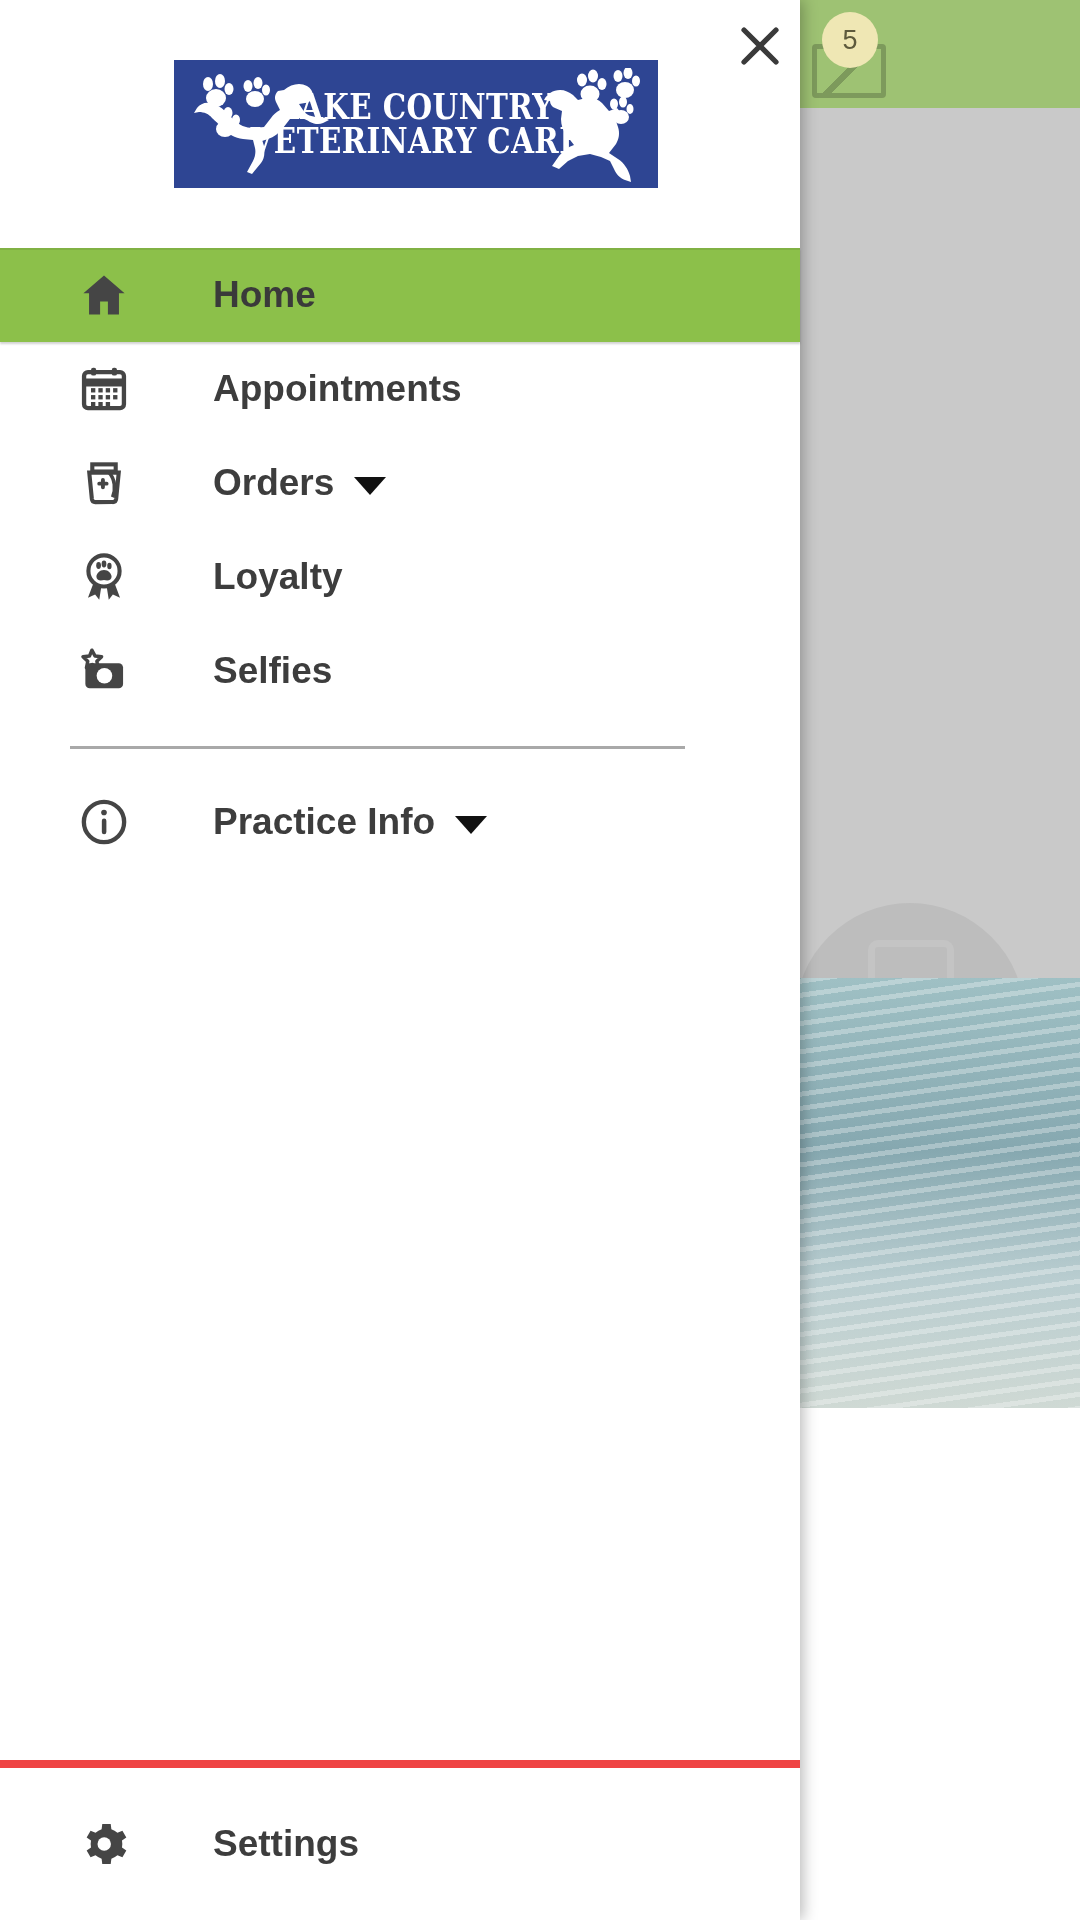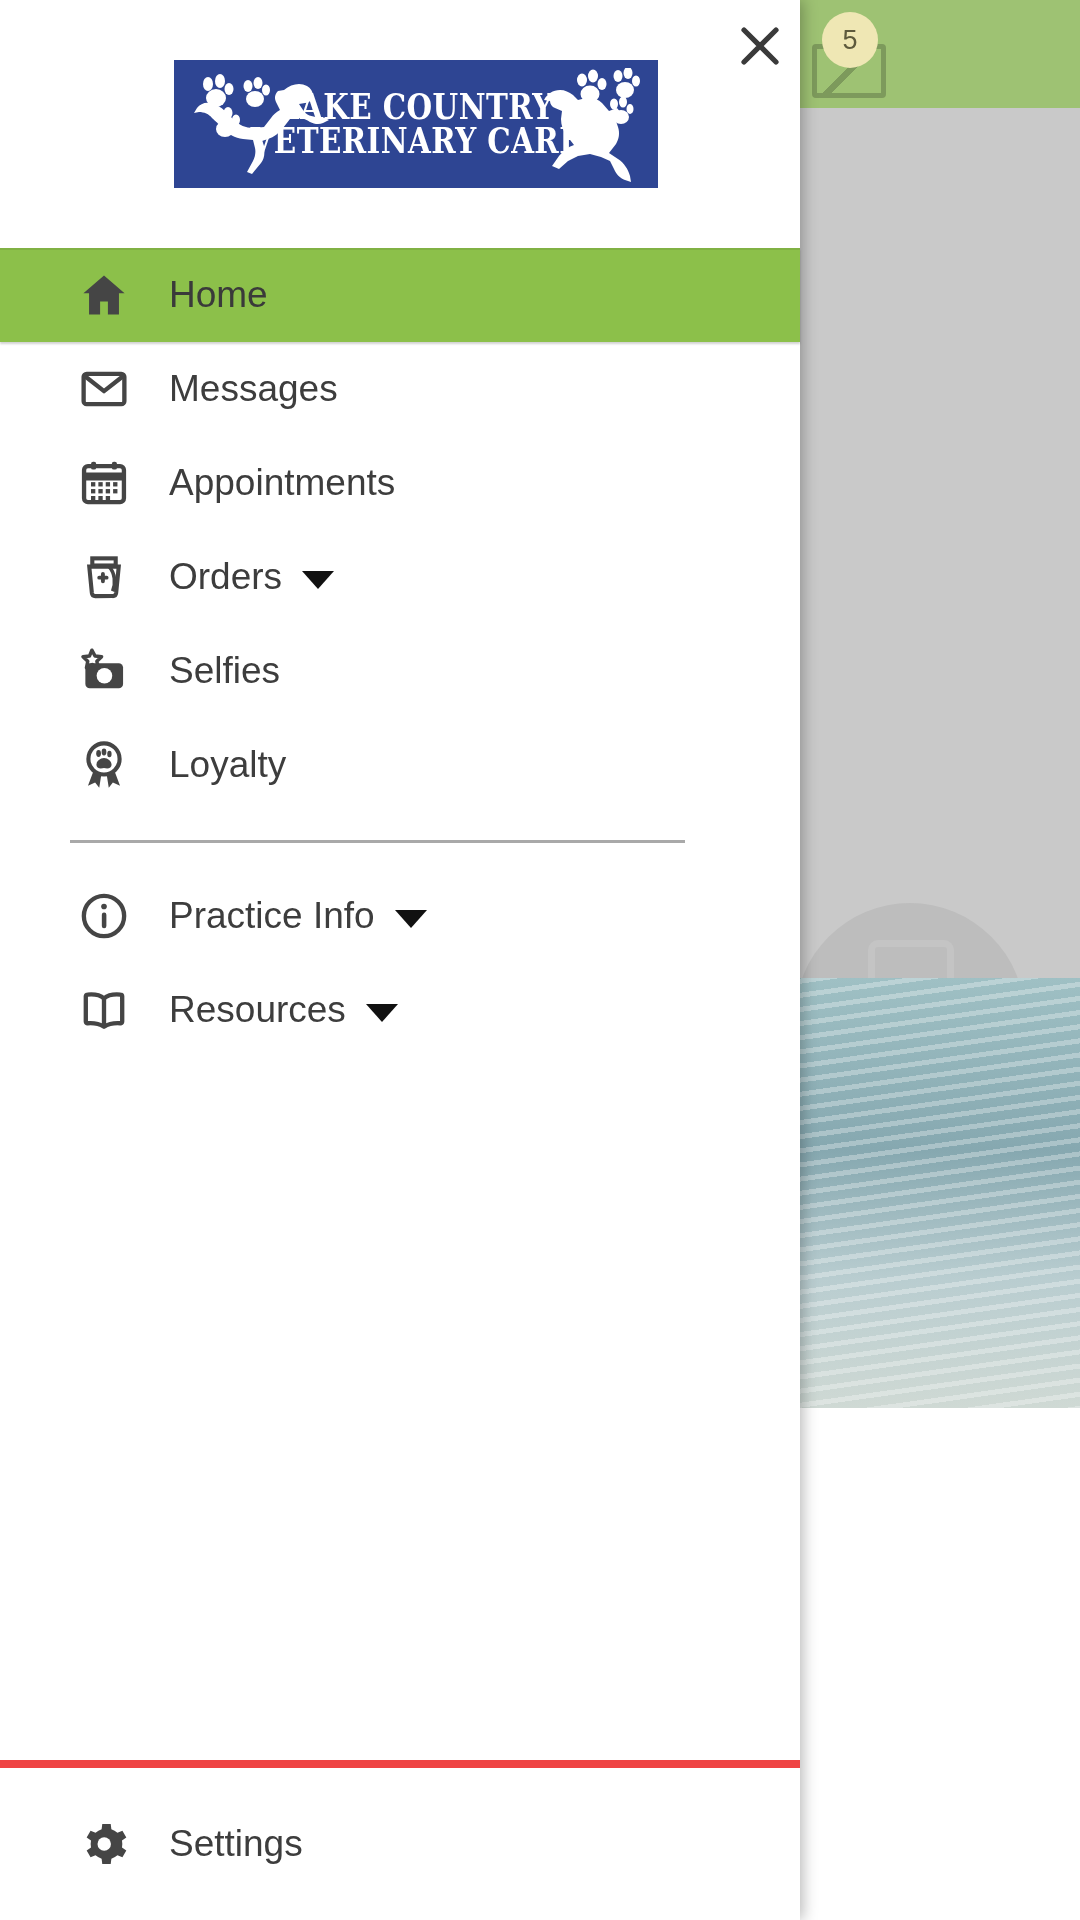--- a/index.html
+++ b/index.html
@@ -105,22 +105,22 @@
     background:#8CC04A;
     box-shadow:inset 0 2px 0 rgba(0,0,0,.08), 0 2px 2px rgba(0,0,0,.18);
   }
   .menu-icon {
     width:62px; min-width:62px; height:62px;
     display:flex; align-items:center; justify-content:center;
     color:#454545;
   }
   .menu-icon svg { width:52px; height:52px; display:block; }
   .menu-label {
-    margin-left:34px; font-size:37px; color:#3d3d3d;
-    font-weight:400; white-space:nowrap;text-align:right;
+    margin-left:78px; font-size:37px; color:#3d3d3d;
+    font-weight:700; white-space:nowrap;text-align:right;
   }
   .menu-item.active .menu-label { color:#3a3a3a; }
   .caret {
     width:0; height:0; margin-left:20px; margin-top:6px;
     border-left:16px solid transparent;
     border-right:16px solid transparent;
     border-top:18px solid #111111;
   }
   .divider {
     height:3px; background:#a9a9a9;
@@ -216,29 +216,20 @@
     <div class="menu-item active">
       <span class="menu-icon">
         <svg viewBox="0 0 24 24">
             <path fill="currentColor" d="M12 3 2.5 11.2h2.6V21h5.1v-6h3.6v6h5.1v-9.8h2.6z"></path>
           </svg>
       </span>
       <span class="menu-label">Home</span>
     </div>
 
 
-    <div class="menu-item">
-      <span class="menu-icon">
-        <svg viewBox="0 0 24 24">
-          <rect x="2.6" y="5" width="18.8" height="14" rx="1.4" fill="none" stroke="currentColor" stroke-width="2"></rect>
-          <path d="M3.4 6.2 12 13l8.6-6.8" fill="none" stroke="currentColor" stroke-width="2" stroke-linecap="round" stroke-linejoin="round"></path>
-        </svg>
-      </span>
-      <span class="menu-label">Messages</span>
-    </div>
 
     <div class="menu-item">
       <span class="menu-icon">
         <svg viewBox="0 0 24 24">
           <rect x="2.8" y="4.2" width="18.4" height="16.6" rx="1.8" fill="none" stroke="currentColor" stroke-width="2"></rect>
           <path d="M2.8 9h18.4" stroke="currentColor" stroke-width="3.6"></path>
           <rect x="6" y="2.2" width="2.4" height="3.6" rx="1" fill="currentColor"></rect>
           <rect x="15.6" y="2.2" width="2.4" height="3.6" rx="1" fill="currentColor"></rect>
           <g fill="currentColor">
             <rect x="6" y="11.6" width="2" height="2"></rect>
@@ -267,69 +258,59 @@
           <path d="M9.8 12.3h3.4M11.5 10.6v3.4" stroke="currentColor" stroke-width="1.8" stroke-linecap="round"></path>
         </svg>
       </span>
       <span class="menu-label">Orders</span>
       <span class="caret"></span>
     </div>
 
     <div class="menu-item">
       <span class="menu-icon">
         <svg viewBox="0 0 24 24">
-          <rect x="3.4" y="8.4" width="17.4" height="11.6" rx="2" fill="currentColor"></rect>
-          <circle cx="12.2" cy="14.2" r="3.6" fill="#ffffff"></circle>
-          <path d="M6.4 2.4 7.9 5.1l3 .3-2.2 2.1.6 3-2.7-1.5-2.7 1.5.6-3L2.3 5.4l3-.3z" fill="none" stroke="currentColor" stroke-width="1.6" stroke-linejoin="round"></path>
-        </svg>
-      </span>
-      <span class="menu-label">Selfies</span>
-    </div>
-
-    <div class="menu-item">
-      <span class="menu-icon">
-        <svg viewBox="0 0 24 24">
           <path d="M7.2 14.6 4.6 21.6l3.3-1.5 1.9 2.4.9-5.6zM16.8 14.6l2.6 7-3.3-1.5-1.9 2.4-.9-5.6z" fill="currentColor"></path>
           <circle cx="12" cy="9.2" r="7.2" fill="none" stroke="currentColor" stroke-width="1.9"></circle>
           <g fill="currentColor">
             <ellipse cx="9.5" cy="6.7" rx="1.1" ry="1.6"></ellipse>
               <ellipse cx="12" cy="6" rx="1.1" ry="1.6"></ellipse>
             <ellipse cx="14.5" cy="6.9" rx="1" ry="1.5"></ellipse>
             <path d="M12 8.8c2 0 3.5 1.7 3.5 3.1 0 1.1-.9 1.7-2 1.7-.6 0-1-.2-1.5-.2s-.9.2-1.5.2c-1.1 0-2-.6-2-1.7 0-1.4 1.5-3.1 3.5-3.1z"></path>
           </g>
         </svg>
       </span>
       <span class="menu-label">Loyalty</span>
     </div>
 
+    <div class="menu-item">
+      <span class="menu-icon">
+        <svg viewBox="0 0 24 24">
+          <rect x="3.4" y="8.4" width="17.4" height="11.6" rx="2" fill="currentColor"></rect>
+          <circle cx="12.2" cy="14.2" r="3.6" fill="#ffffff"></circle>
+          <path d="M6.4 2.4 7.9 5.1l3 .3-2.2 2.1.6 3-2.7-1.5-2.7 1.5.6-3L2.3 5.4l3-.3z" fill="none" stroke="currentColor" stroke-width="1.6" stroke-linejoin="round"></path>
+        </svg>
+      </span>
+      <span class="menu-label">Selfies</span>
+    </div>
+
     <div class="divider"></div>
 
     <div class="menu-item">
       <span class="menu-icon">
         <svg viewBox="0 0 24 24">
           <circle cx="12" cy="12" r="9.3" fill="none" stroke="currentColor" stroke-width="2"></circle>
           <circle cx="12" cy="7.6" r="1.3" fill="currentColor"></circle>
           <rect x="11" y="10.4" width="2.1" height="7.2" rx="1" fill="currentColor"></rect>
         </svg>
       </span>
       <span class="menu-label">Practice Info</span>
       <span class="caret"></span>
     </div>
 
 
-    <div class="menu-item">
-      <span class="menu-icon">
-        <svg viewBox="0 0 24 24">
-          <path d="M12 6.6C10.2 5.1 7.6 4.6 4.4 4.9a.8.8 0 0 0-.8.8v11.6c0 .5.4.9.9.8 2.9-.2 5.3.2 7.5 1.6 2.2-1.4 4.6-1.8 7.5-1.6.5.1.9-.3.9-.8V5.7a.8.8 0 0 0-.8-.8c-3.2-.3-5.8.2-7.6 1.7z" fill="none" stroke="currentColor" stroke-width="2" stroke-linejoin="round"></path>
-          <path d="M12 6.8v12.2" stroke="currentColor" stroke-width="2"></path>
-        </svg>
-      </span>
-      <span class="menu-label">Resources</span>
-      <span class="caret"></span>
-    </div>
   </div>
 
   <div class="footer">
     <div class="menu-item">
       <span class="menu-icon">
         <svg viewBox="0 0 24 24">
           <path fill="currentColor" d="M20.3 13.6a8.5 8.5 0 0 0 0-3.2l2-1.4-1.8-3.1-2.3.9a8.4 8.4 0 0 0-2.8-1.6l-.3-2.4H11.2l-.3 2.4A8.4 8.4 0 0 0 8.1 6.8l-2.3-.9L4 9l2 1.4a8.5 8.5 0 0 0 0 3.2L4 15l1.8 3.1 2.3-.9a8.4 8.4 0 0 0 2.8 1.6l.3 2.4h3.9l.3-2.4a8.4 8.4 0 0 0 2.8-1.6l2.3.9 1.8-3.1z"></path>
           <circle cx="12.1" cy="12" r="3.1" fill="#ffffff"></circle>
         </svg>
       </span>

